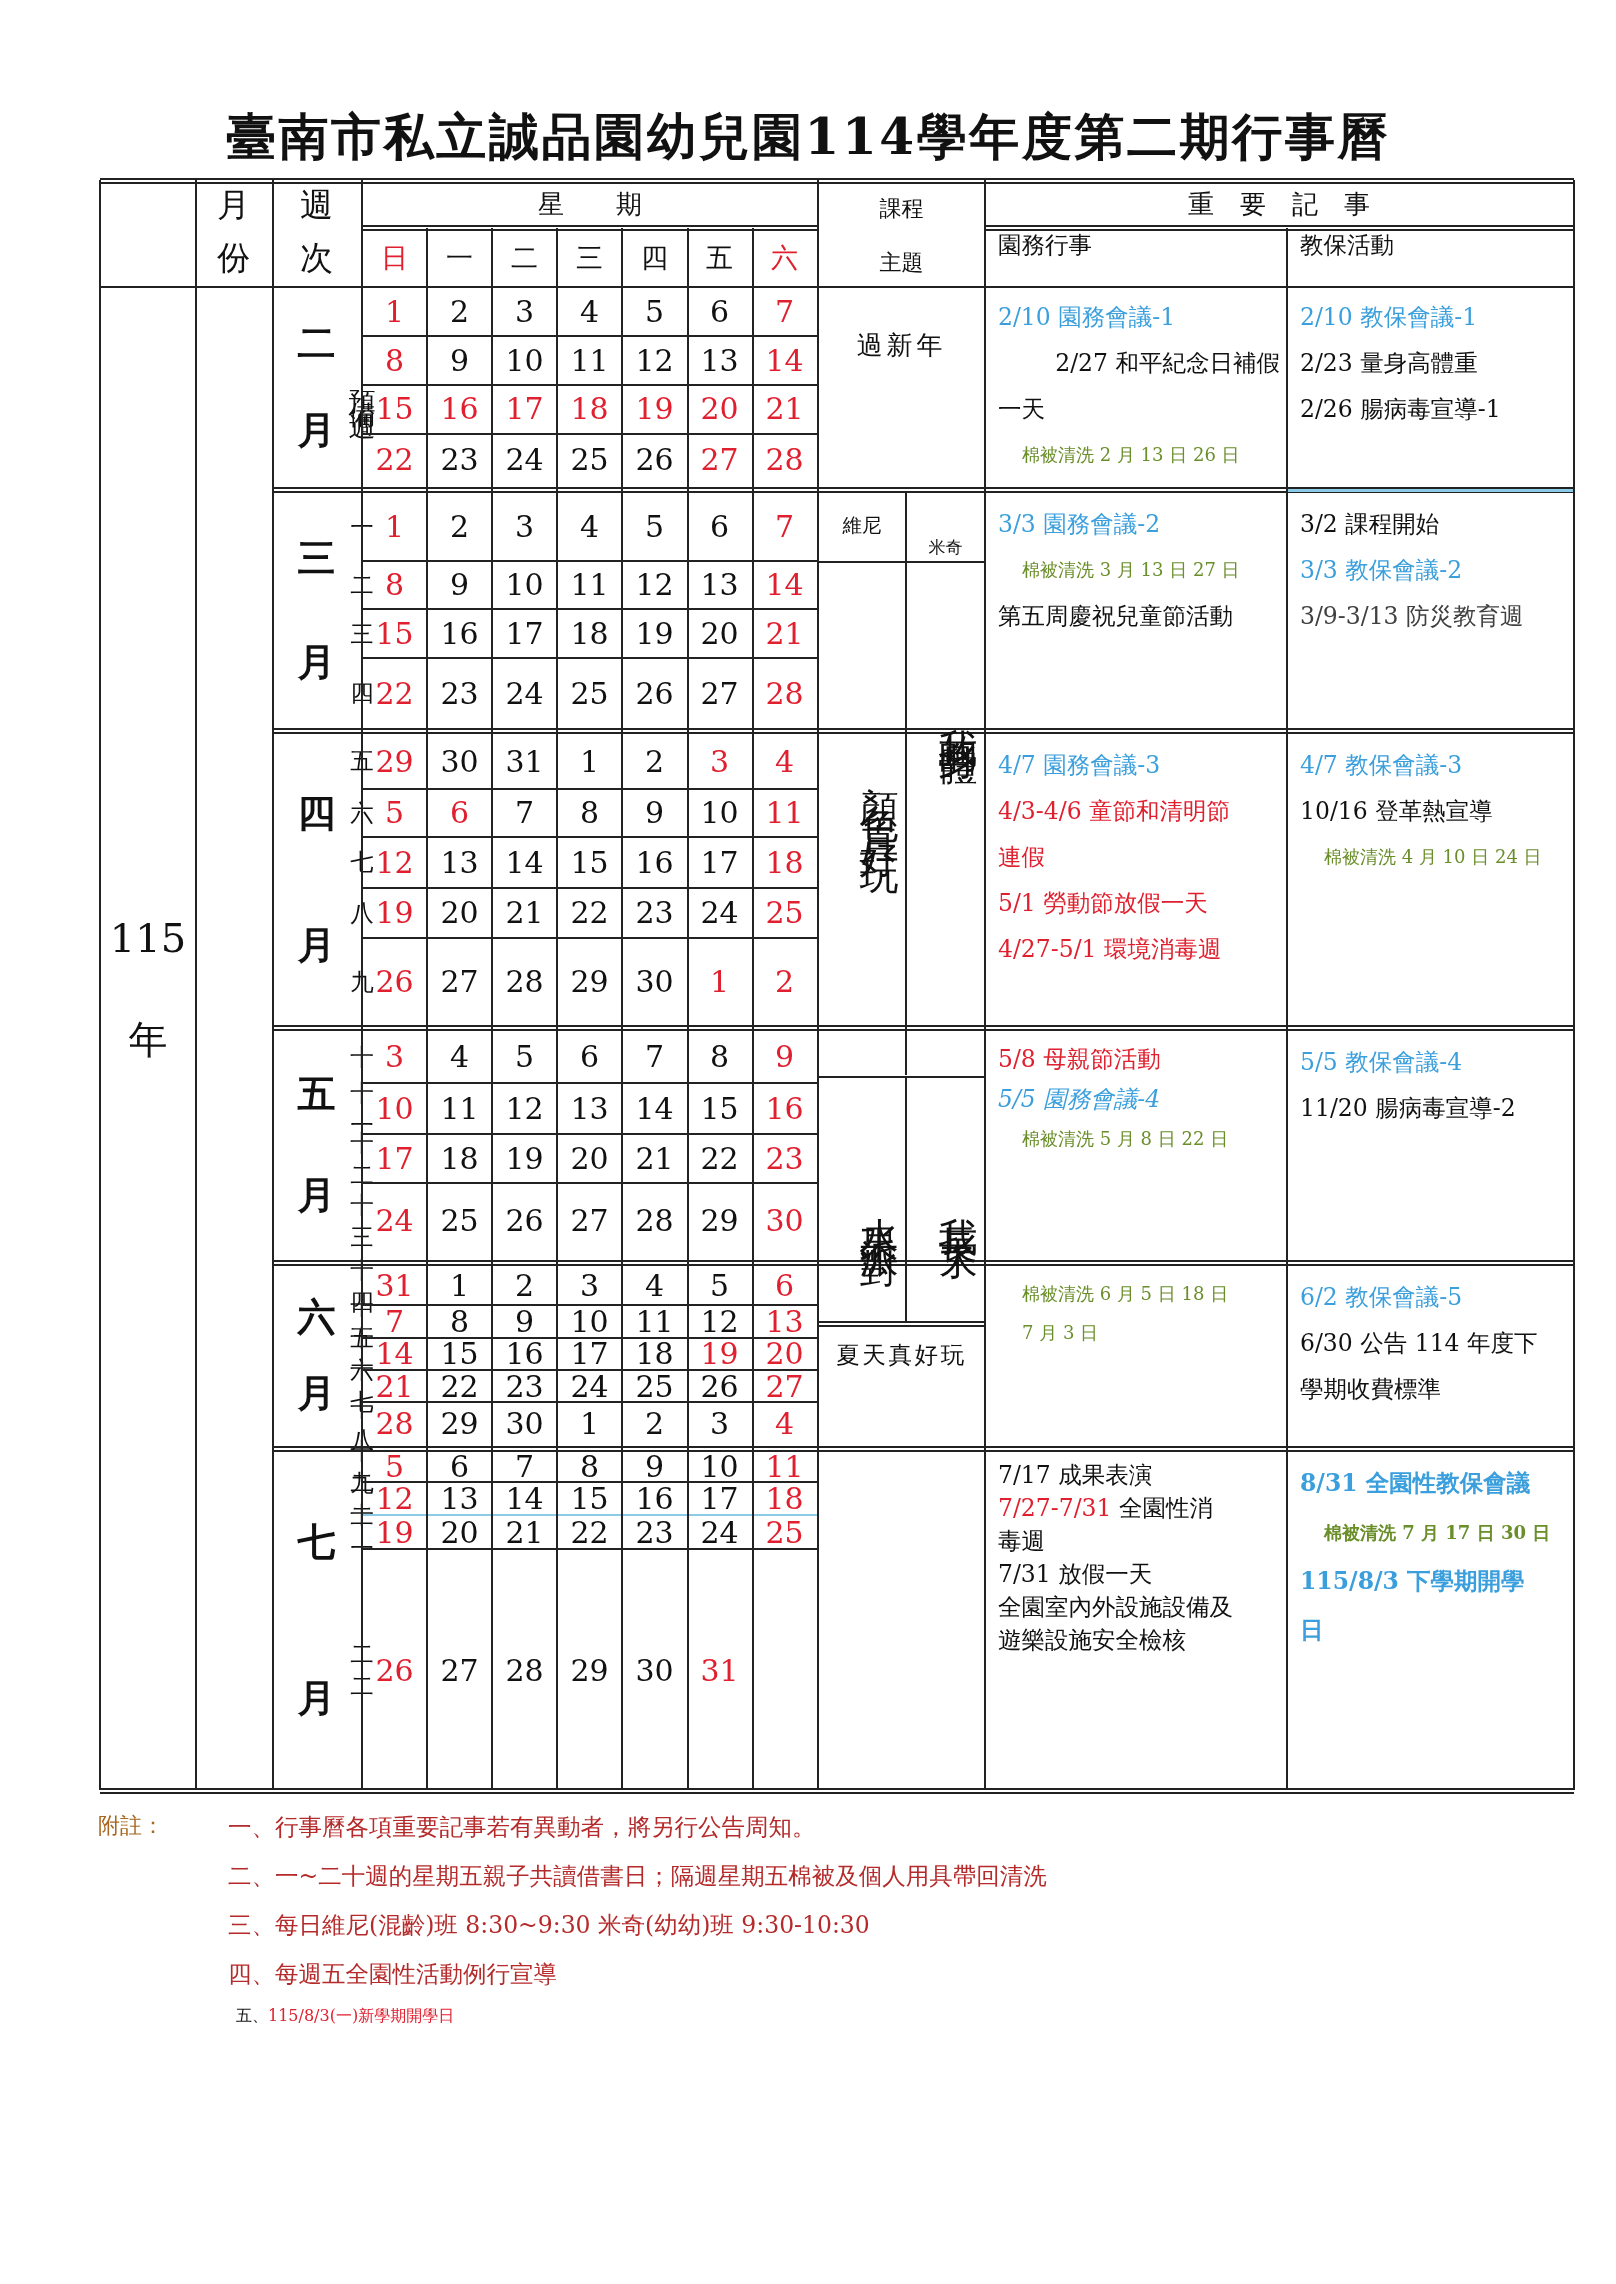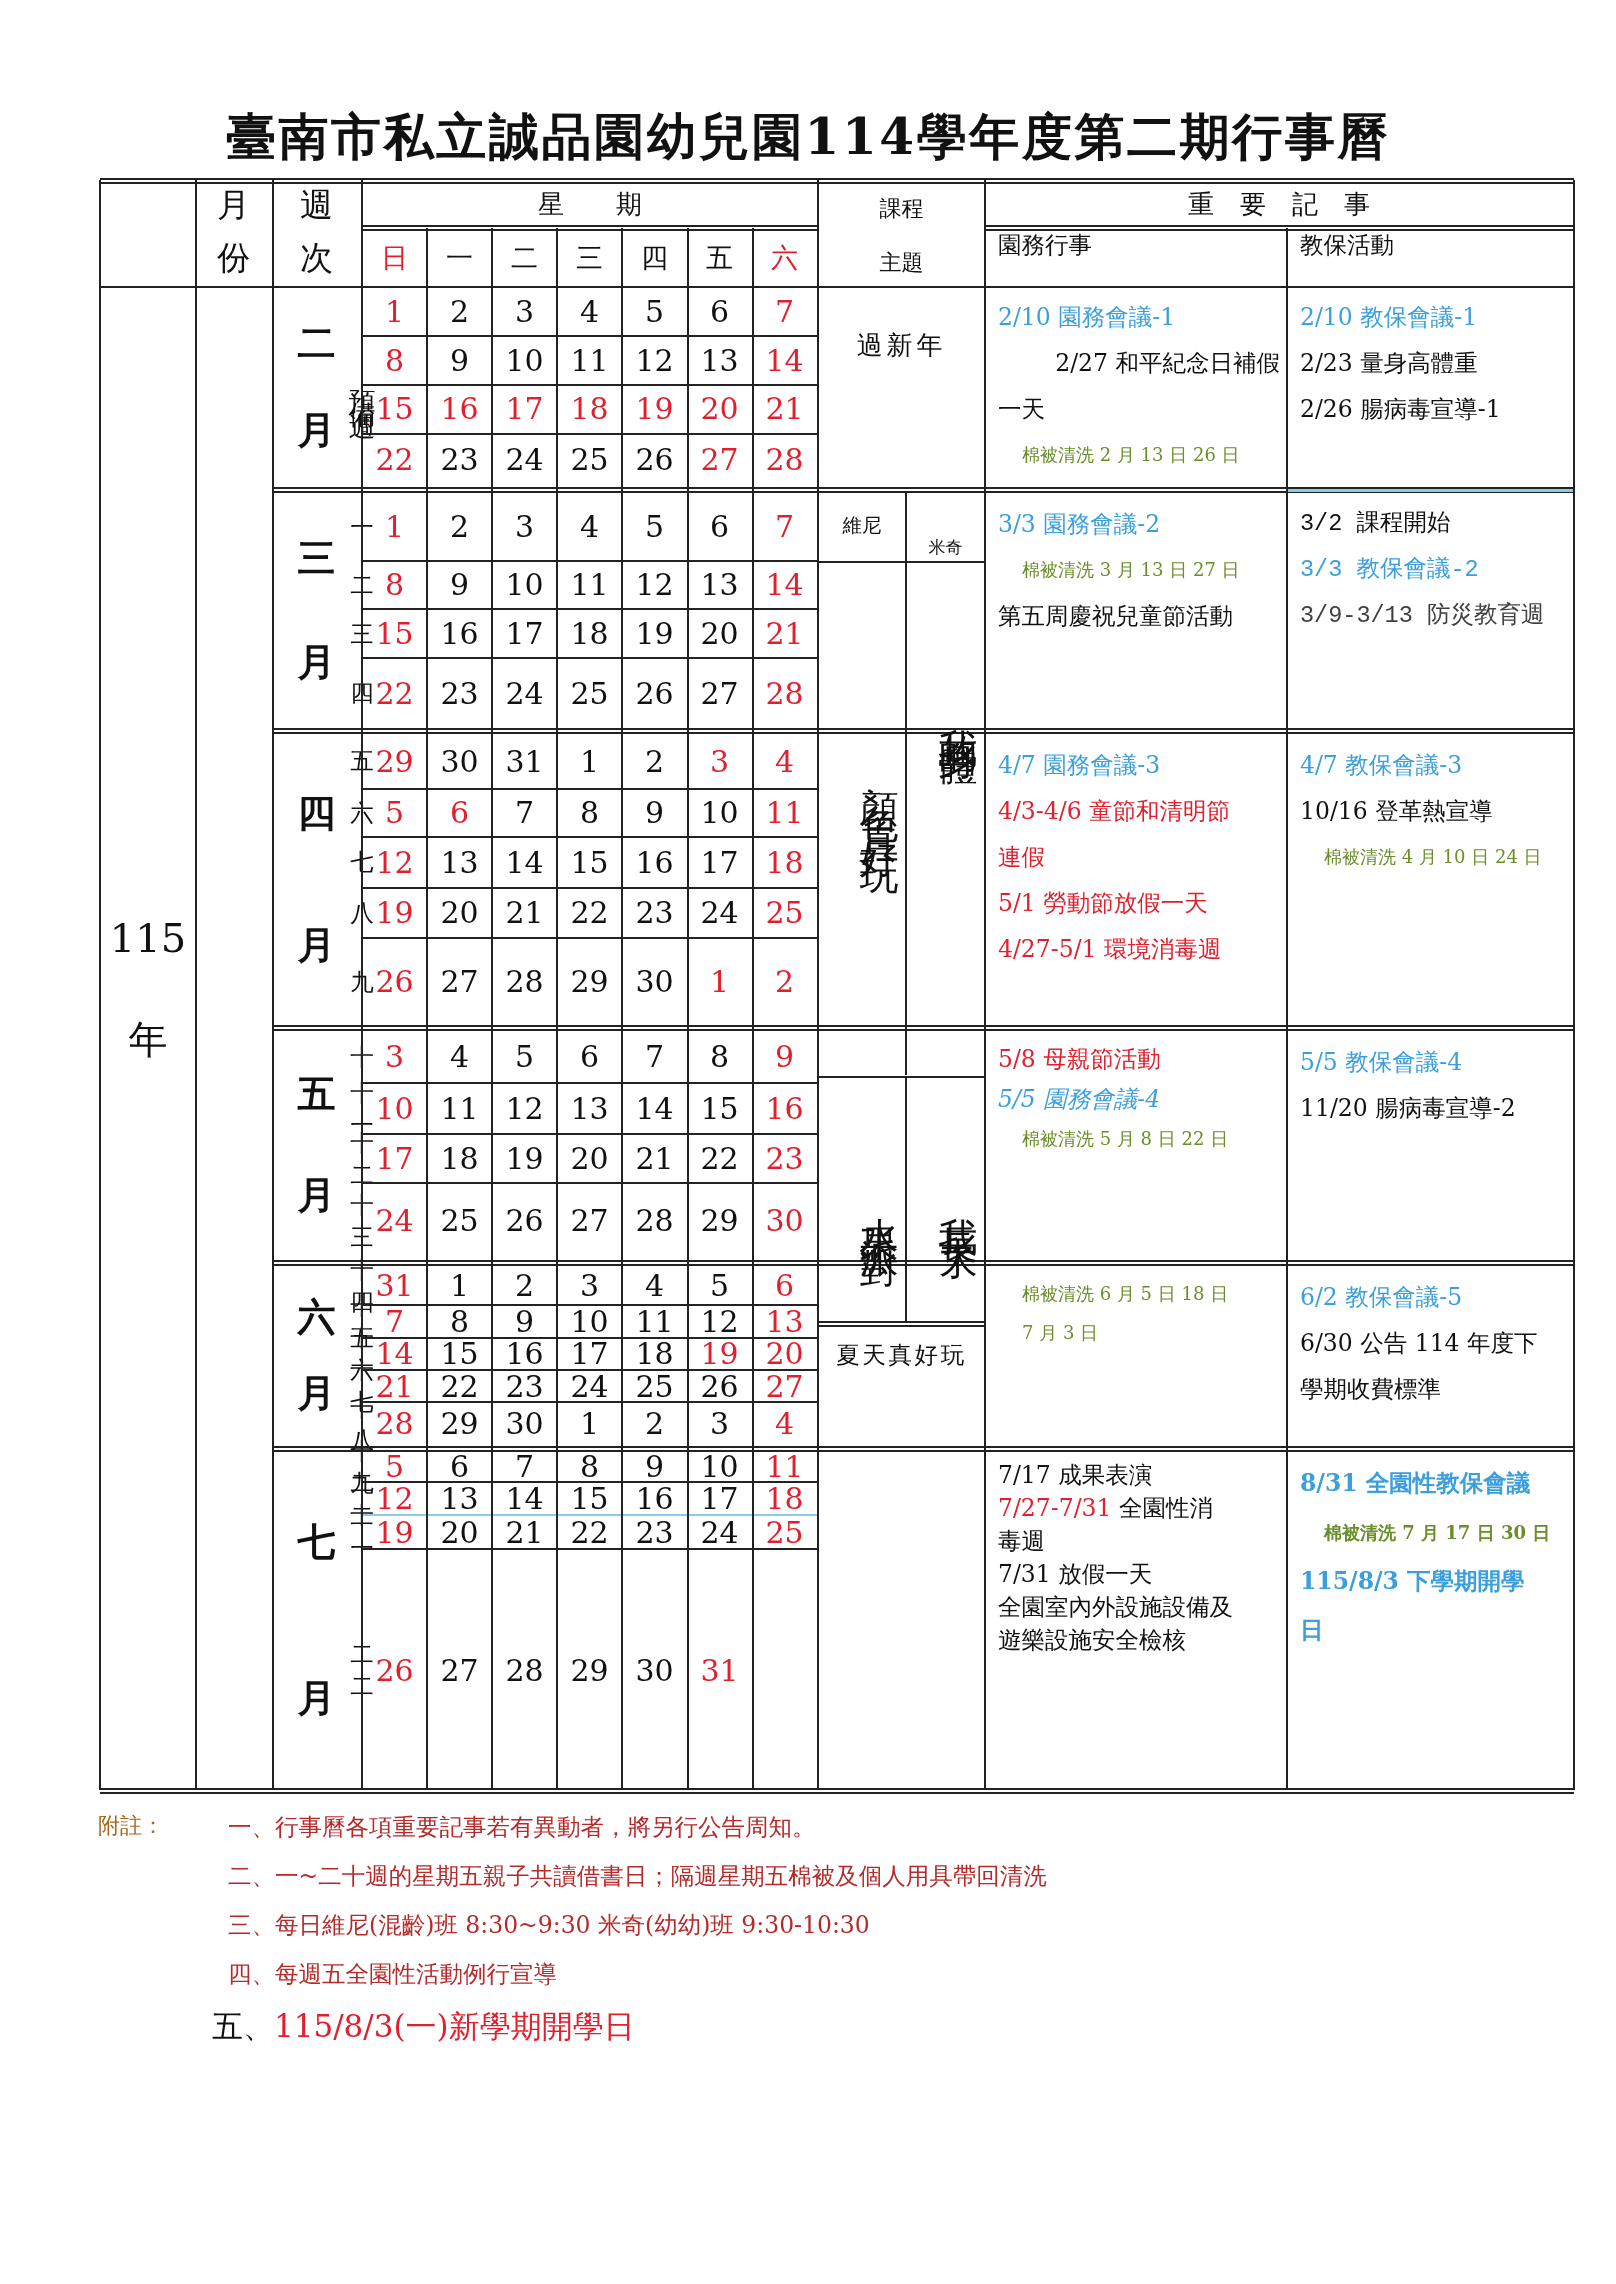--- a/index.html
+++ b/index.html
@@ -136,21 +136,21 @@
     <div class="cell num blk" style="left: 557px; width: 65px; top: 658px; height: 70px;">25</div>
     <div class="cell num blk" style="left: 622px; width: 65px; top: 658px; height: 70px;">26</div>
     <div class="cell num blk" style="left: 687px; width: 65px; top: 658px; height: 70px;">27</div>
     <div class="cell num red" style="left: 752px; width: 65px; top: 658px; height: 70px;">28</div>
     <div class="hline" style="left: 362px; width: 456px; top: 657px;"></div>
     <div class="evt" style="left: 998px; top: 501px; width: 282px;">
       <span class="ln blue" style="height: 46px; line-height: 46px;">3/3 園務會議-2</span>
       <span class="ln green small-green" style="height: 46px; line-height: 46px;">棉被清洗 3 月 13 日 27 日</span>
       <span class="ln blk" style="height: 46px; line-height: 46px;">第五周慶祝兒童節活動</span>
     </div>
-    <div class="evt" style="left: 1300px; top: 501px; width: 267px; font-family: Liberation Mono, monospace;">
+    <div class="evt" style="left: 1300px; top: 501px; width: 267px;">
       <span class="ln blk" style="height: 46px; line-height: 46px;">3/2 課程開始</span>
       <span class="ln blue" style="height: 46px; line-height: 46px;">3/3 教保會議-2</span>
       <span class="ln purple" style="height: 46px; line-height: 46px;">3/9-3/13 防災教育週</span>
     </div>
     <div class="hthick" style="left: 272px; width: 1301px; top: 487px;"></div>
     <div class="hline" style="left: 1287px; width: 287px; top: 489px; background: rgb(140, 203, 232); height: 3.3px;"></div>
     <div class="cell" style="left: 272px; width: 89px; top: 734px; height: 291px; flex-direction: column; justify-content: space-around; font-size: 38px; font-weight: bold; padding: 13px 0px;">
       <span>四</span>
       <span>月</span>
     </div>
@@ -402,15 +402,15 @@
     <div class="vline" style="left: 1573px; top: 180px; height: 1610px;"></div>
     <div class="hthick" style="left: 100px; width: 1474px; top: 1788px;"></div>
   </div>
 
 <div id="notes" class="abs" style="left:0;top:0;width:1616px;">
     <div class="abs note-label" style="left: 98px; top: 1811px; font-size: 22px;">附註：</div>
     <div class="abs" style="left: 228px; top: 1811px; font-size: 23.5px; white-space: nowrap;"><span class="note-red">一、</span><span class="note-red">行事曆各項重要記事若有異動者，將另行公告周知。</span></div>
     <div class="abs" style="left: 228px; top: 1860px; font-size: 23.5px; white-space: nowrap;"><span class="note-red">二、</span><span class="note-red">一~二十週的星期五親子共讀借書日；隔週星期五棉被及個人用具帶回清洗</span></div>
     <div class="abs" style="left: 228px; top: 1909px; font-size: 23.5px; white-space: nowrap;"><span class="note-red">三、</span><span class="note-red">每日維尼(混齡)班 8:30~9:30 米奇(幼幼)班 9:30-10:30</span></div>
     <div class="abs" style="left: 228px; top: 1958px; font-size: 23.5px; white-space: nowrap;"><span class="note-red">四、</span><span class="note-red">每週五全園性活動例行宣導</span></div>
-    <div class="abs" style="left: 212px; top: 2006px; font-size: 31px; white-space: nowrap;"><span class="blk">五、</span><span class="red">115/8/3(一)新學期開學日</span></div>
+    <div class="abs" style="left: 236px; top: 2006px; font-size: 16px; white-space: nowrap;"><span class="blk">五、</span><span class="red">115/8/3(一)新學期開學日</span></div>
   </div>
 
 
 </body></html>

